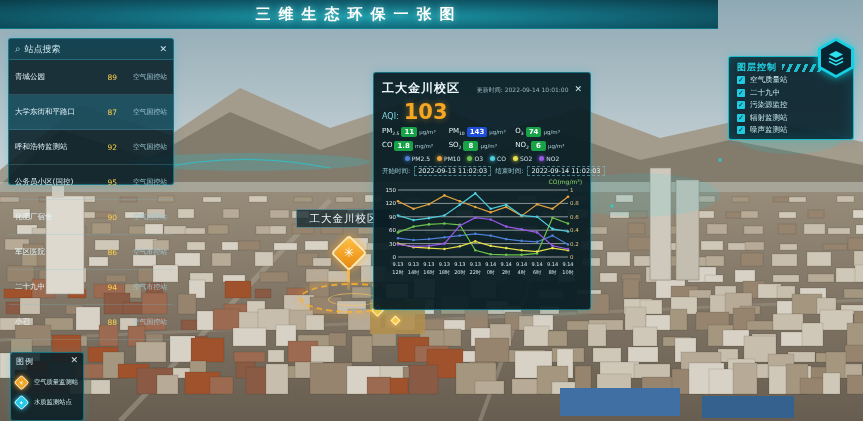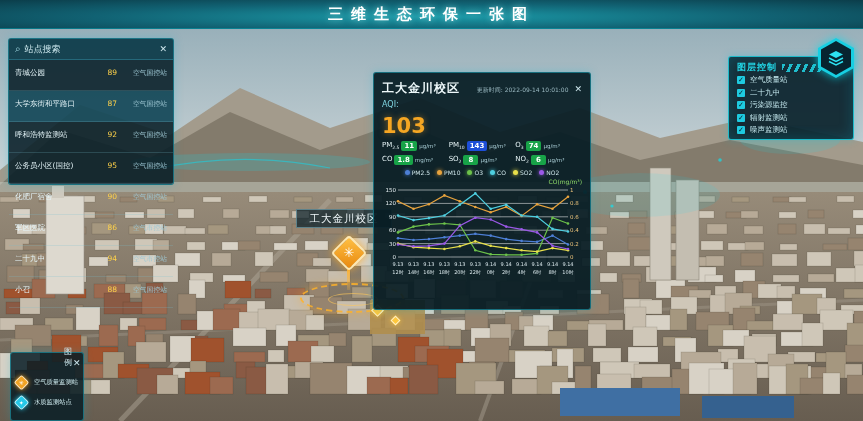--- a/index.html
+++ b/index.html
@@ -5,21 +5,21 @@
   * { margin:0; padding:0; box-sizing:border-box; }
   html,body { background:#222; }
   #app {
     position:relative; width:863px; height:421px; overflow:hidden;
     font-family:"DejaVu Sans", sans-serif; user-select:none;
   }
   #bg-scene { position:absolute; left:0; top:0; width:863px; height:421px; }
 
   
   .titlebar {
-    position:absolute; left:0; top:0; width:863px; height:29px;
+    position:absolute; left:0; top:0; width:718px; height:29px;
     background:radial-gradient(ellipse at 50% 60%, #1b9aa8 0%, #116273 55%, #0b3d4a 100%);
     border-bottom:1px solid rgba(0,220,240,.35);
     text-align:center; z-index:30;
   }
   .titlebar .title {
     display:inline-block; line-height:29px; color:#fff; font-size:15px; font-weight:bold;
     letter-spacing:8px; text-shadow:0 0 7px rgba(180,255,255,.55);
   }
 
   
@@ -32,21 +32,21 @@
 
   
   #station-panel { left:8px; top:38px; width:166px; height:147px; }
   #station-panel .panel-head {
     display:flex; align-items:center; gap:4px; height:21px; padding:0 6px;
     background:rgba(20,90,110,.45); border-bottom:1px solid rgba(60,160,185,.4);
     font-size:9px; color:#cfeaf0;
   }
   #station-panel .panel-head .grow { flex:1; }
   .st-row {
-    display:flex; height:31px; padding:8px 6px;
+    display:flex; align-items:center; height:31px; padding:17px 6px;
     border-bottom:1px solid rgba(120,190,210,.22); cursor:pointer;
   }
   .st-row.sel { background:rgba(40,140,170,.35); }
   .st-name { flex:1; font-size:7.5px; color:#e4f4f8; white-space:nowrap; overflow:hidden; }
   .st-val  { width:20px; font-size:7.5px; color:#ffd24a; text-align:right; margin-right:6px; }
   .st-type { width:44px; font-size:6.8px; color:#9fc8d4; text-align:right; white-space:nowrap; }
 
   
   .mk-label {
     position:absolute; left:296px; top:209px; width:96px; height:19px; z-index:12;
@@ -74,21 +74,21 @@
     position:absolute; width:9px; height:9px; z-index:12; transform:rotate(45deg);
     background:#ffc83d; border:1px solid #fff0c8; box-shadow:0 0 5px rgba(255,200,60,.9);
   }
 
   
   #popup { left:373px; top:72px; width:218px; height:238px; padding:7px 8px 5px;
     background:rgba(6,28,36,.93); z-index:25; }
   .pp-head { display:flex; align-items:baseline; gap:6px; }
   .pp-title { font-size:12px; font-weight:bold; color:#eef8fa; letter-spacing:1px; }
   .pp-update { flex:1; font-size:6px; color:#9ab8c0; text-align:right; white-space:nowrap; }
-  .pp-aqi { display:flex; align-items:baseline; gap:5px; margin-top:3px;flex-direction:column; }
+  .pp-aqi { display:flex; align-items:baseline; gap:5px; margin-top:3px; }
   .pp-aqi-label { font-size:8px; color:#7fd4e0; }
   .pp-aqi-value { font-size:21px; font-weight:bold; color:#f5a623; text-shadow:0 0 6px rgba(245,166,35,.5); }
   #poll-grid { display:grid; grid-template-columns:1fr 1fr 1fr; row-gap:4px; margin-top:3px; }
   .poll-cell { display:flex; align-items:center; gap:2px; }
   .poll-name { font-size:7px; color:#e6f4f6; white-space:nowrap; }
   .poll-name sub { font-size:4.5px; }
   .poll-chip { min-width:15px; padding:1px 3px; border-radius:2px; font-size:7px; font-weight:bold;
     color:#fff; text-align:center; }
   .chip-good { background:#18a348; } .chip-moderate { background:#1d4ed8; }
   .poll-unit { font-size:5.5px; color:#a8ccd4; white-space:nowrap; }
@@ -118,21 +118,21 @@
     filter:drop-shadow(0 0 5px rgba(0,220,240,.8)); cursor:pointer; }
   .hex-outer { width:36px; height:40px; background:#17cfe2;
     clip-path:polygon(50% 0,100% 25%,100% 75%,50% 100%,0 75%,0 25%); position:relative; }
   .hex-inner { position:absolute; left:3px; top:3px; width:30px; height:34px; background:#072430;
     clip-path:polygon(50% 0,100% 25%,100% 75%,50% 100%,0 75%,0 25%);
     display:flex; align-items:center; justify-content:center; }
 
   
   #legend-panel { left:10px; top:352px; width:74px; height:69px; padding:3px 5px;
     background:rgba(7,28,36,.85); }
-  .lg-head { display:flex; align-items:flex-end; height:12px;margin-left:48px; }
+  .lg-head { display:flex; align-items:flex-start; height:12px; }
   .lg-title { flex:1; font-size:8px; color:#cfeaf0; letter-spacing:1px; }
   .lg-item { display:flex; align-items:center; gap:7px; margin-top:9px; cursor:pointer; }
   .lg-icon { width:11px; height:11px; transform:rotate(45deg); border-radius:2px;
     border:1px solid rgba(255,255,255,.7); display:flex; align-items:center; justify-content:center; }
   .lg-icon span { transform:rotate(-45deg); color:#fff; font-size:6px; line-height:1; }
   .lg-label { font-size:6.3px; color:#d6f2f6; white-space:nowrap; }
 
   text { font-family:"DejaVu Sans", sans-serif; }
 </style>
 </head>
@@ -669,20 +669,26 @@
         </div>
         <div class="cl-item">
           <span class="cl-dot" style="background:#e8e04a; box-shadow:0 0 4px #e8e04a;"></span>
     <span class="cl-label">SO2</span>
         </div>
         <div class="cl-item">
           <span class="cl-dot" style="background:#9b59e8; box-shadow:0 0 4px #9b59e8;"></span>
     <span class="cl-label">NO2</span>
         </div>
       </div>
+    <div class="pp-times">
+      <span class="tm-label">开始时间:</span>
+      <span class="tm-box">2022-09-13 11:02:03</span>
+      <span class="tm-label">结束时间:</span>
+      <span class="tm-box">2022-09-14 11:02:03</span>
+    </div>
     <div class="axis2-label">CO(mg/m³)</div>
     <div id="chart-wrap"><svg width="202" height="104" viewBox="0 0 202 104">
           <line x1="16" y1="72" x2="186" y2="72" stroke="rgba(255,255,255,.75)" stroke-width="0.7"></line>
           <line x1="16" y1="58.6" x2="186" y2="58.6" stroke="rgba(255,255,255,.75)" stroke-width="0.7"></line>
           <line x1="16" y1="45.2" x2="186" y2="45.2" stroke="rgba(255,255,255,.75)" stroke-width="0.7"></line>
           <line x1="16" y1="31.800000000000004" x2="186" y2="31.800000000000004" stroke="rgba(255,255,255,.75)" stroke-width="0.7"></line>
           <line x1="16" y1="18.4" x2="186" y2="18.4" stroke="rgba(255,255,255,.75)" stroke-width="0.7"></line>
           <line x1="16" y1="5" x2="186" y2="5" stroke="rgba(255,255,255,.75)" stroke-width="0.7"></line>
           <text x="14" y="74" font-size="5.5" fill="#e6eef0" text-anchor="end">0</text>
           <text x="14" y="60.6" font-size="5.5" fill="#e6eef0" text-anchor="end">30</text>

